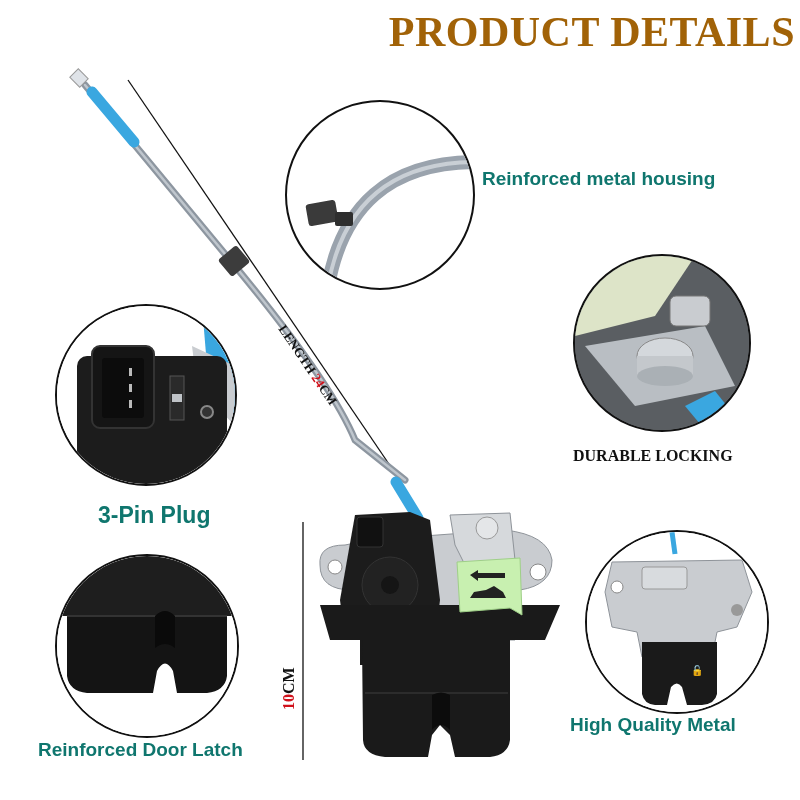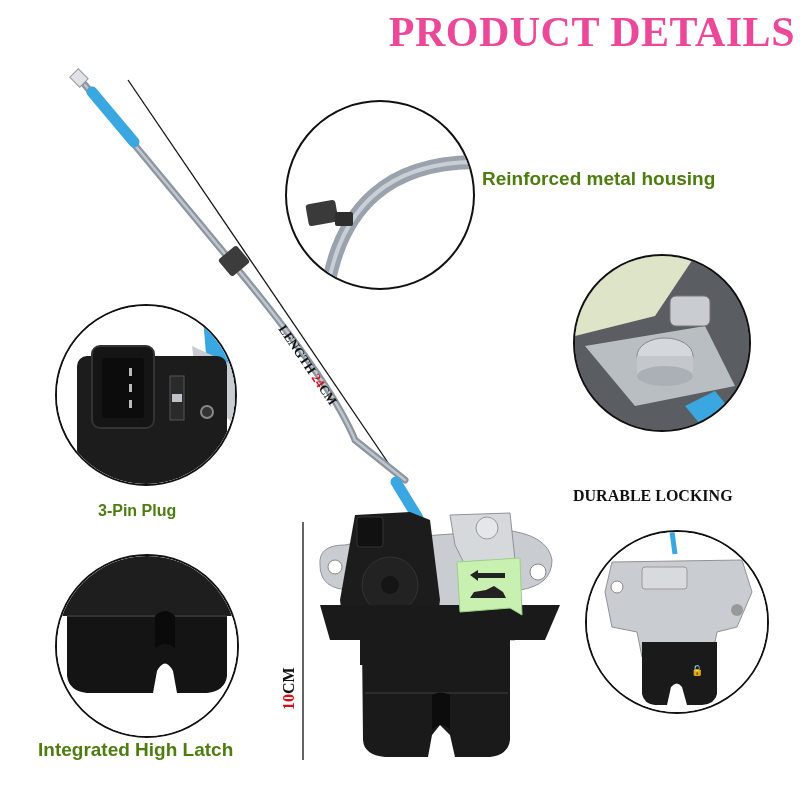--- a/index.html
+++ b/index.html
@@ -1,22 +1,22 @@
 <!DOCTYPE html>
 <html><head>
 <meta charset="utf-8">
 <style>
   html, body { margin: 0; padding: 0; background: #ffffff; }
   body { width: 800px; height: 800px; position: relative; overflow: hidden; font-family: "Liberation Sans", sans-serif; }
   .abs { position: absolute; }
   .title {
     left: 355px; top: 8px; width: 440px; text-align: right;
-    font-family: "Liberation Serif", serif; font-weight: bold; font-size: 42px; letter-spacing: 0.5px; color: #ec4899;
+    font-family: "Liberation Serif", serif; font-weight: bold; font-size: 42px; letter-spacing: 0.5px; color: #a16207;
   }
-  .label-sans { font-family: "Liberation Sans", sans-serif; font-weight: bold; color: #4d7c0f; }
+  .label-sans { font-family: "Liberation Sans", sans-serif; font-weight: bold; color: #0f766e; }
   .label-serif { font-family: "Liberation Serif", serif; font-weight: bold; color: #111; }
   .circle { position: absolute; border: 2px solid #111; border-radius: 50%; overflow: hidden; background: #fff; }
   .dim-red { color: #d0101a; }
   svg { position: absolute; left: 0; top: 0; }
 </style>
 </head>
 <body>
 
 <div class="abs title">PRODUCT DETAILS</div>
 
@@ -87,59 +87,60 @@
     <rect x="0" y="0" width="174" height="174" fill="#5a5e62"></rect>
     <path d="M 0 0 L 120 0 L 80 60 L 0 80 Z" fill="#dde4c8"></path>
     <path d="M 10 90 L 130 70 L 160 130 L 60 150 Z" fill="#b9bec3"></path>
     <ellipse cx="90" cy="100" rx="28" ry="18" fill="#d4d8dc" stroke="#888"></ellipse>
     <rect x="62" y="100" width="56" height="20" fill="#c4c8cc"></rect>
     <ellipse cx="90" cy="120" rx="28" ry="10" fill="#aab0b5"></ellipse>
     <rect x="95" y="40" width="40" height="30" rx="6" fill="#c9ccd0" stroke="#777"></rect>
     <path d="M 110 150 L 140 135 L 160 160 L 130 174 Z" fill="#3aa7e0"></path>
   </svg>
 </div>
-<div class="abs label-serif" style="left:573px; top:444px; font-size:16px; line-height:23px;margin-top:40px;">
+<div class="abs label-serif" style="left:573px; top:444px; font-size:16px; line-height:23px;">
   <div>DURABLE LOCKING</div>
 </div>
 
 <div class="circle" style="left:55px; top:304px; width:178px; height:178px;">
   <svg width="178" height="178">
     <rect x="0" y="0" width="178" height="178" fill="#fff"></rect>
     <path d="M 145 0 L 178 30 L 178 110 L 150 60 Z" fill="#3aa7e0"></path>
     <path d="M 135 40 L 178 60 L 178 120 L 140 80 Z" fill="#c9ccd0"></path>
     <rect x="20" y="50" width="150" height="140" rx="10" fill="#1c1c1c"></rect>
     <rect x="35" y="40" width="62" height="82" rx="8" fill="#151515" stroke="#333" stroke-width="2"></rect>
     <rect x="45" y="52" width="42" height="60" rx="3" fill="#0c0c0c"></rect>
     <rect x="72" y="62" width="3" height="8" fill="#bbb"></rect>
     <rect x="72" y="78" width="3" height="8" fill="#bbb"></rect>
     <rect x="72" y="94" width="3" height="8" fill="#bbb"></rect>
     <rect x="113" y="70" width="14" height="44" fill="#2a2a2a" stroke="#555"></rect>
     <rect x="115" y="88" width="10" height="8" fill="#bfc3c7"></rect>
     <circle cx="150" cy="106" r="6" fill="#333" stroke="#888" stroke-width="2"></circle>
   </svg>
 </div>
-<div class="abs label-sans" style="left:98px; top:502px; font-size:16px;">3-Pin Plug</div>
+<div class="abs label-sans" style="left:98px; top:502px; font-size:23px;">3-Pin Plug</div>
 
 <div class="circle" style="left:55px; top:554px; width:180px; height:180px;">
   <svg width="180" height="180">
     <rect x="0" y="0" width="180" height="180" fill="#fff"></rect>
     <rect x="0" y="0" width="180" height="60" fill="#1e1e1e"></rect>
     <path d="M 10 60 L 170 60 L 170 120 Q 168 135 150 137 L 120 137 L 116 115 Q 108 100 100 115 L 96 137 L 30 137 Q 12 135 10 120 Z" fill="#141414"></path>
     <line x1="10" y1="60" x2="170" y2="60" stroke="#333" stroke-width="2"></line>
     <path d="M 98 60 Q 108 50 118 60 L 118 92 Q 108 84 98 92 Z" fill="#0a0a0a"></path>
   </svg>
 </div>
-<div class="abs label-sans" style="left:38px; top:739px; font-size:19px;">Integrated High Latch</div>
+<div class="abs label-sans" style="left:38px; top:739px; font-size:19px;">Reinforced Door Latch</div>
 
 <div class="circle" style="left:585px; top:530px; width:180px; height:180px;">
   <svg width="180" height="180">
     <rect x="0" y="0" width="180" height="180" fill="#fff"></rect>
     <line x1="85" y1="0" x2="88" y2="22" stroke="#3aa7e0" stroke-width="5"></line>
     <path d="M 25 30 L 155 28 L 165 60 L 150 95 L 130 100 L 125 125 L 55 125 L 50 100 L 25 95 L 18 60 Z" fill="#c9ccd0" stroke="#8e9399"></path>
     <circle cx="30" cy="55" r="6" fill="#fff" stroke="#888"></circle>
     <circle cx="150" cy="78" r="6" fill="#999"></circle>
     <rect x="55" y="35" width="45" height="22" rx="3" fill="#d8dbde" stroke="#999"></rect>
     <path d="M 55 110 L 130 110 L 130 162 Q 128 172 115 173 L 100 173 L 95 155 Q 90 148 84 155 L 80 173 L 68 173 Q 57 172 55 162 Z" fill="#1a1a1a"></path>
     <text x="104" y="142" font-size="10" fill="#ddd" font-family="DejaVu Sans, sans-serif">🔓</text>
   </svg>
 </div>
 <div class="abs label-sans" style="left:570px; top:710px; font-size:19px; line-height:30px;">
+  <div>High Quality Metal</div>
 </div>
 
 </body></html>

